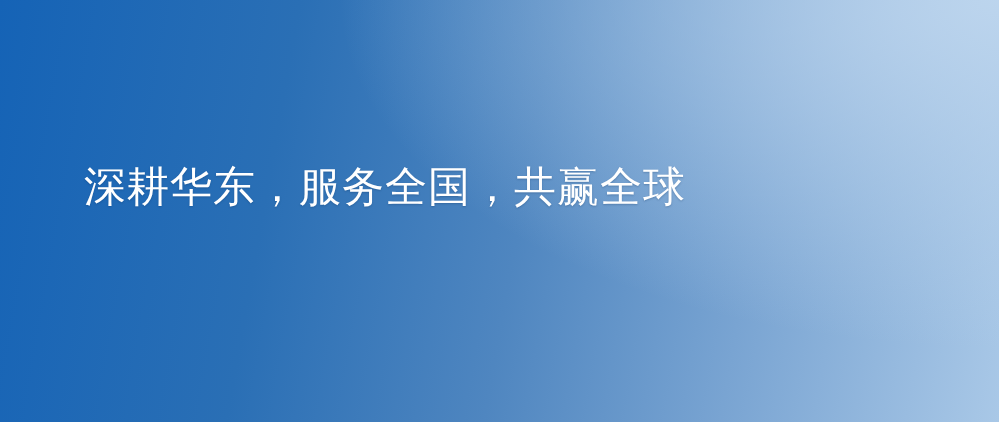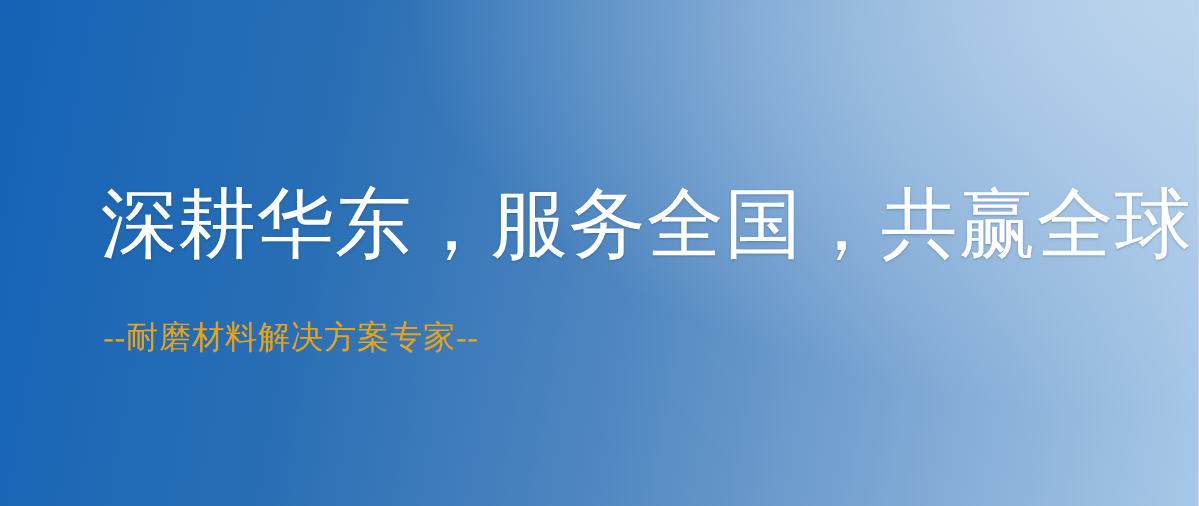--- a/index.html
+++ b/index.html
@@ -21,21 +21,21 @@
       radial-gradient(120% 150% at 100% 0%, rgba(190,214,238,0.95) 0%, rgba(190,214,238,0.0) 55%),
       linear-gradient(100deg, #1563b6 0%, #2a6fb5 28%, #4f86c0 52%, #79a4d2 74%, #a9c8e7 100%);
   }
 
   
   .headline {
     position: absolute;
     left: 84px;
     top: 152px;
     font-family: "Liberation Serif", "DejaVu Serif", serif;
-    font-size: 64px;
+    font-size: 42px;
     line-height: 70px;
     letter-spacing: 1px;
     color: #ffffff;
     white-space: nowrap;
     text-shadow: 0 1px 2px rgba(10,45,90,0.28);
   }
 
   
   .subtitle {
     position: absolute;
@@ -63,16 +63,15 @@
     height: 130px;
   }
 </style>
 </head>
 <body>
 
 <div class="banner">
 
   <div class="headline">深耕华东，服务全国，共赢全球</div>
 
-  <div class="subtitle">--耐磨材料解决方案专家--</div>
 
 
 </div>
 
 </body></html>

